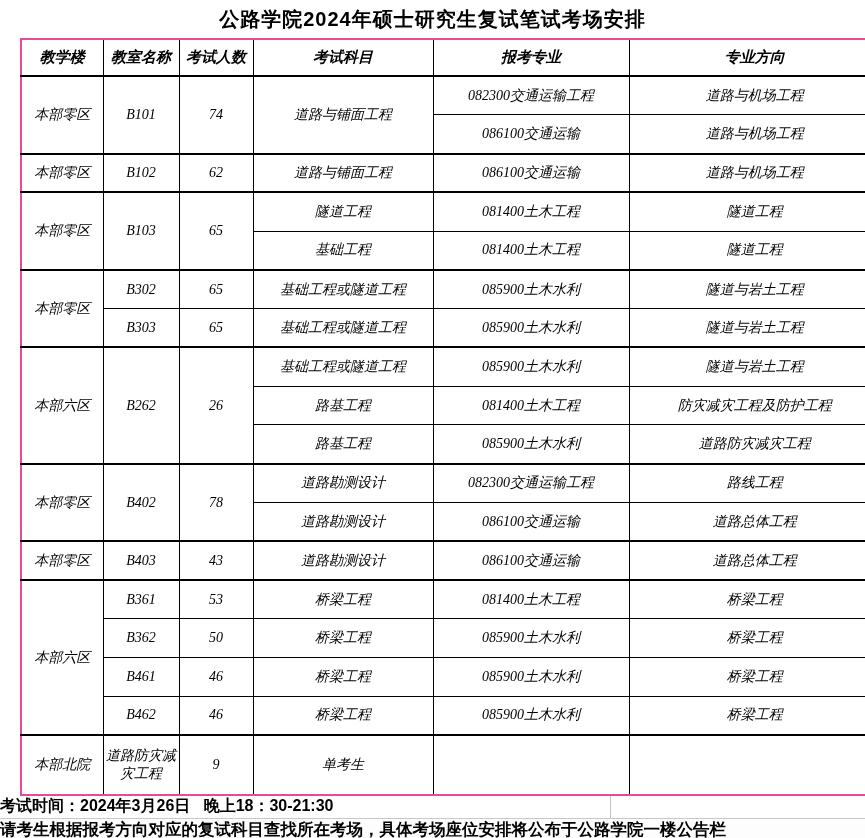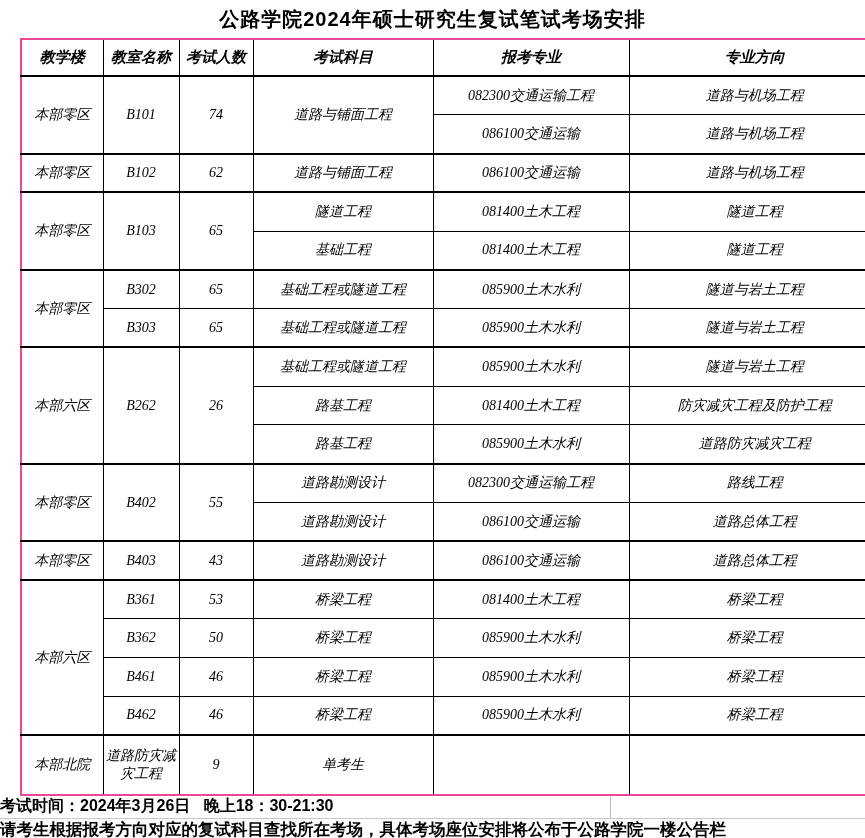--- a/index.html
+++ b/index.html
@@ -167,21 +167,21 @@
           <td class="col-direction">防灾减灾工程及防护工程</td>
         </tr>
         <tr>
           <td class="col-subject">路基工程</td>
           <td class="col-major">085900土木水利</td>
           <td class="col-direction">道路防灾减灾工程</td>
         </tr>
         <tr class="group-start">
           <td rowspan="2" class="col-building">本部零区</td>
           <td rowspan="2" class="col-room">B402</td>
-          <td rowspan="2" class="col-count">55</td>
+          <td rowspan="2" class="col-count">78</td>
           <td class="col-subject">道路勘测设计</td>
           <td class="col-major">082300交通运输工程</td>
           <td class="col-direction">路线工程</td>
         </tr>
         <tr>
           <td class="col-subject">道路勘测设计</td>
           <td class="col-major">086100交通运输</td>
           <td class="col-direction">道路总体工程</td>
         </tr>
         <tr class="group-start">

